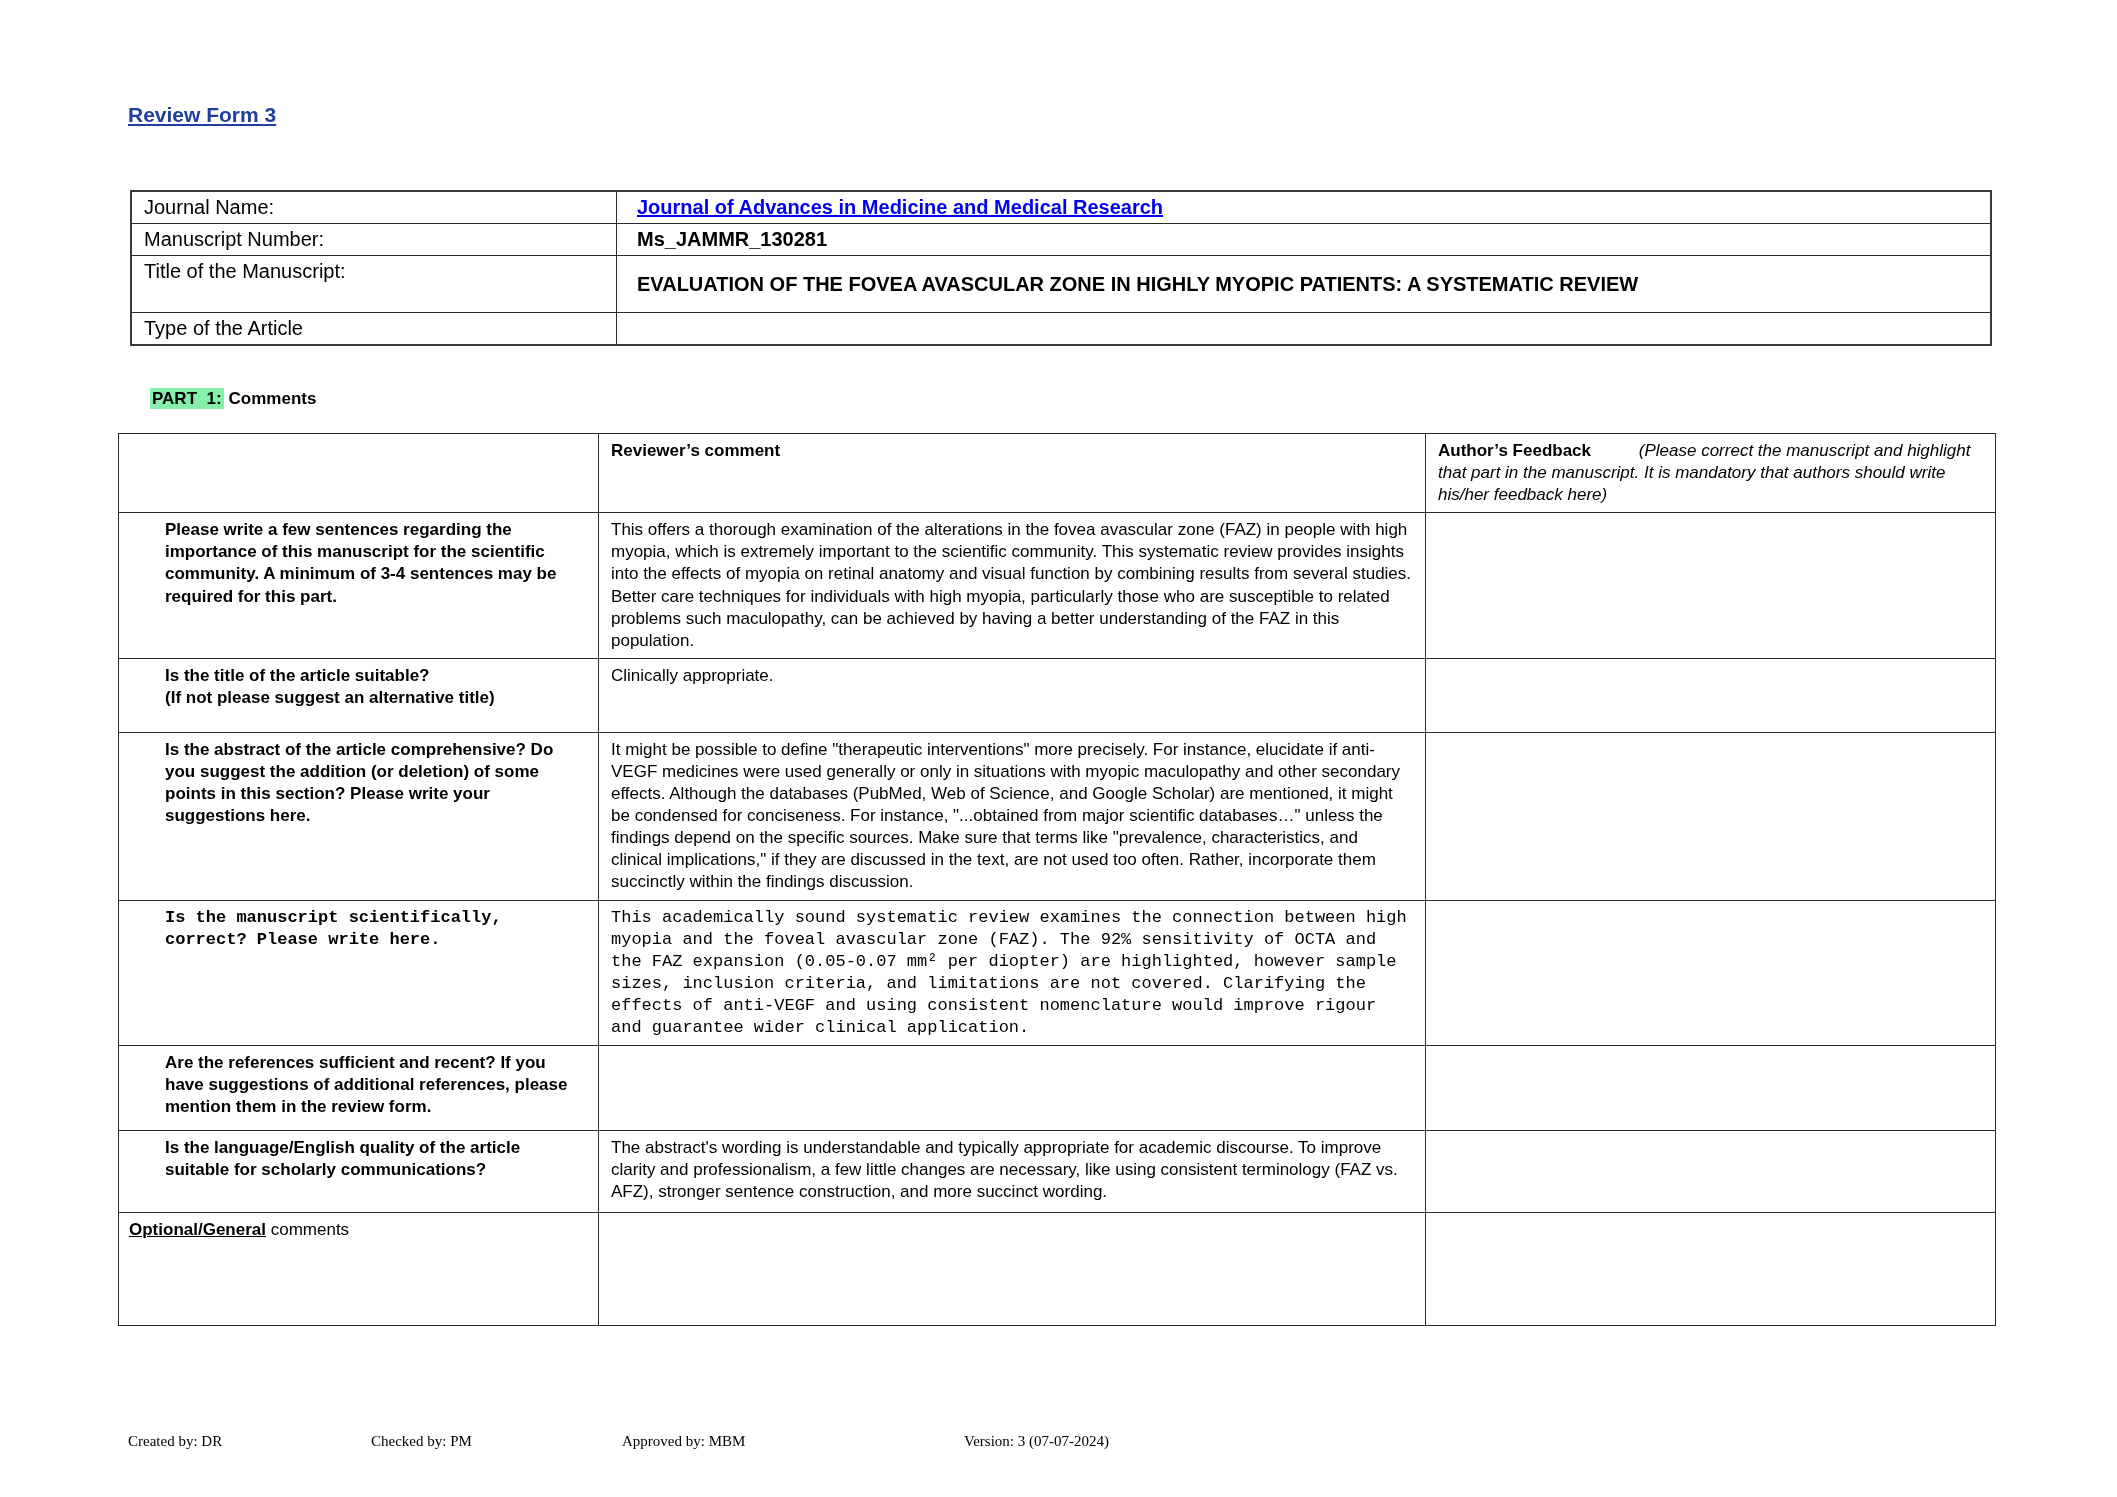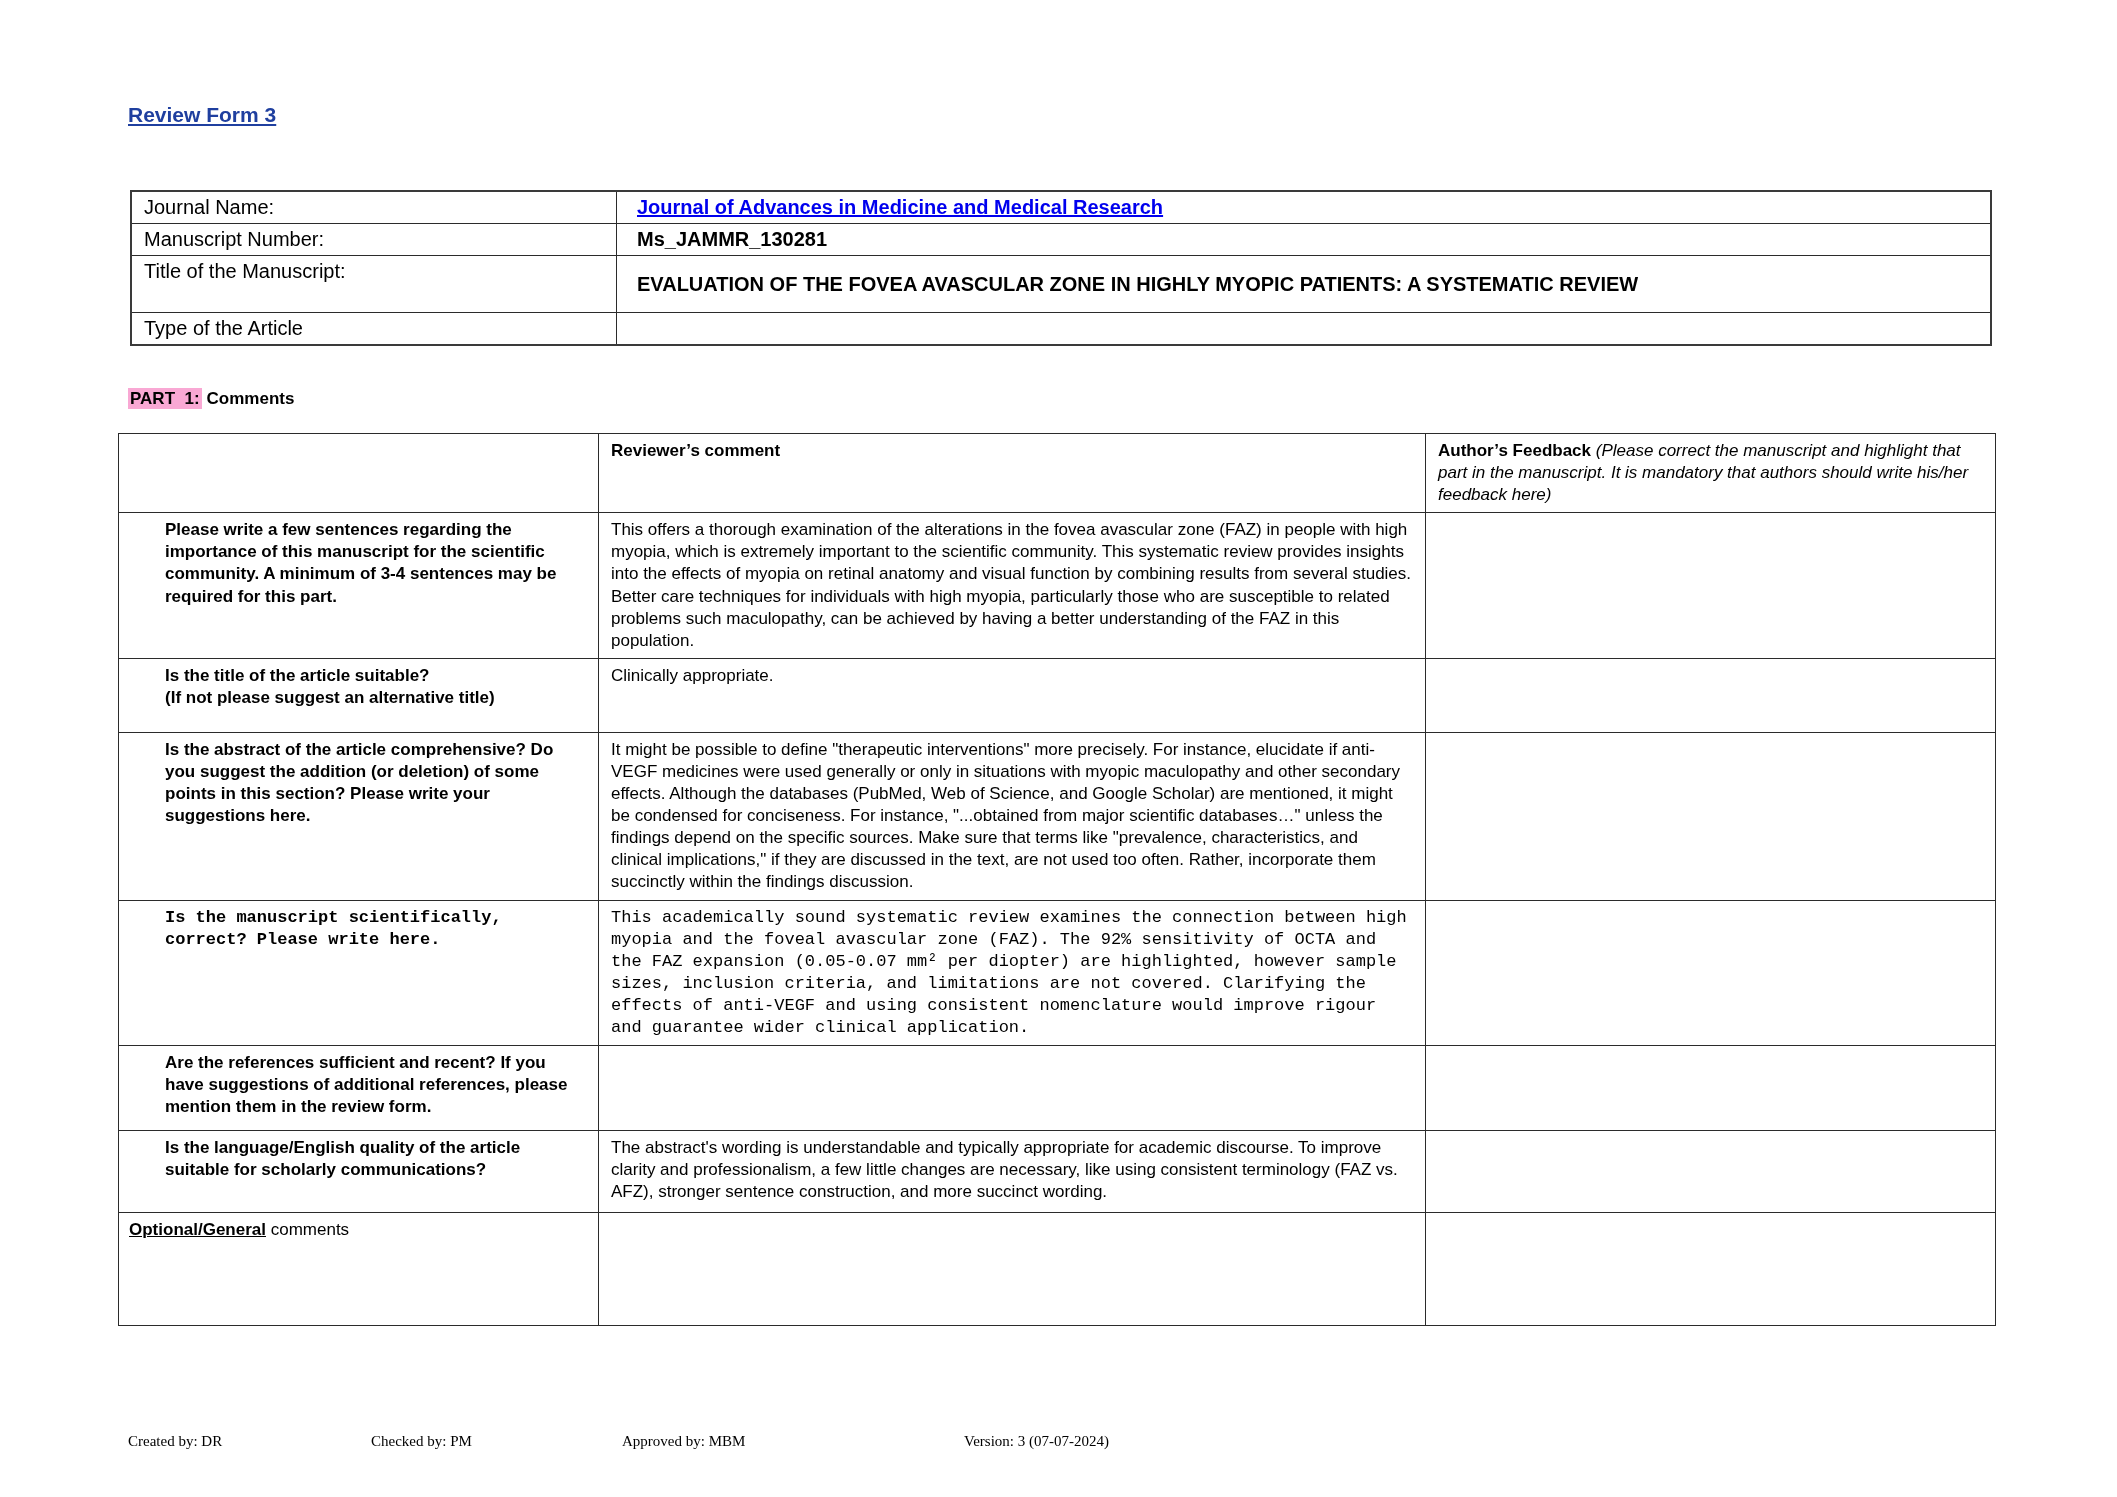--- a/index.html
+++ b/index.html
@@ -60,23 +60,24 @@
   
   .part-heading {
     position:absolute;
     left:128px;
     top:389px;
     font-size:17px;
     font-weight:bold;
     color:#000;
   }
   .part-highlight {
-    background:#f9a8d4;
+    background:#86efac;
     white-space:pre;
     padding:1px 2px;
+    margin-left:22px;
   }
   .part-rest { margin-left:5px; }
 
   
   .review-table {
     position:absolute;
     left:118px;
     top:433px;
     width:1877px;
     border-collapse:collapse;
@@ -86,21 +87,21 @@
   .review-table td {
     border:1px solid #2b2b2b;
     vertical-align:top;
     padding:6px 12px;
     font-size:17px;
     line-height:1.3;
     overflow:hidden;
   }
   .review-table .hdr-reviewer { font-weight:bold; }
   .review-table .hdr-author-bold { font-weight:bold; }
-  .review-table .hdr-author-note { font-style:italic; }
+  .review-table .hdr-author-note { font-style:italic;margin-left:43px; }
   .q { font-weight:bold; padding-left:46px !important; white-space:pre-line; }
   .q-optional { padding-left:10px !important; font-weight:normal; }
   .opt-bold { font-weight:bold; text-decoration:underline; }
   .rh0 { height:64px; }
   .rh1 { height:143px; }
   .rh2 { height:74px; }
   .rh3 { height:166px; }
   .rh4 { height:125px;font-family:Liberation Mono, monospace; }
   .rh5 { height:85px; }
   .rh6 { height:82px; }

